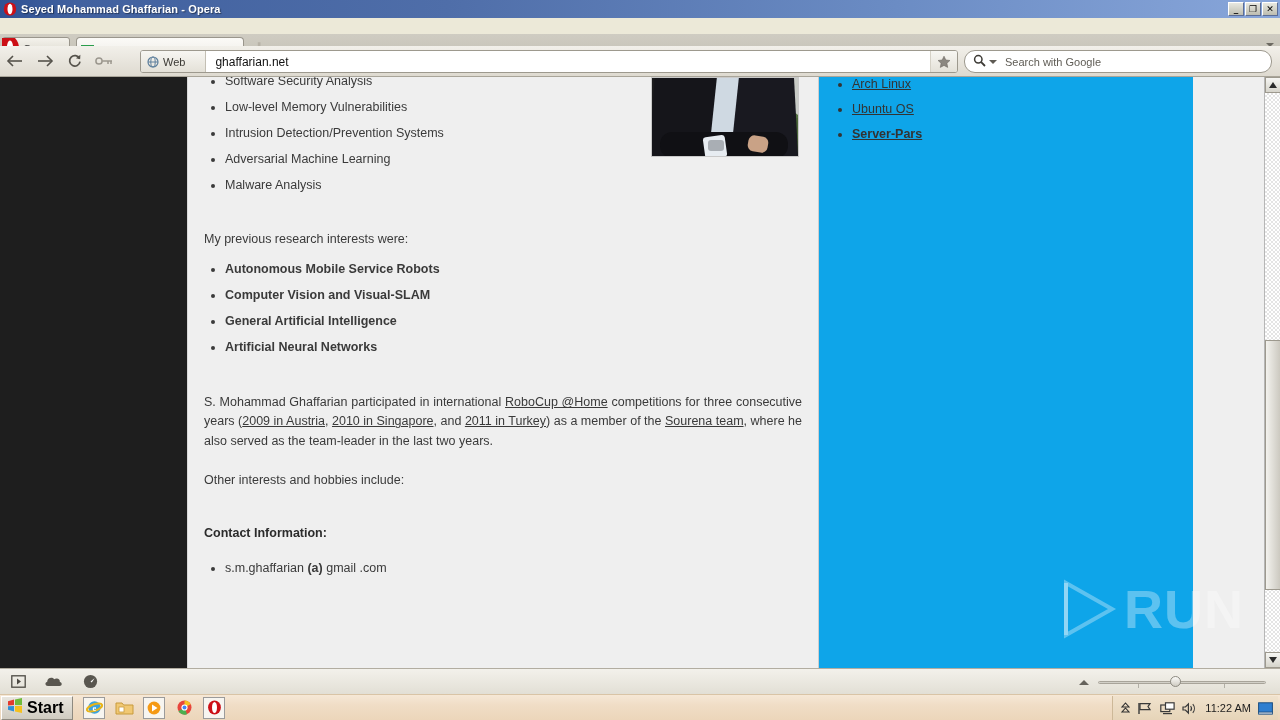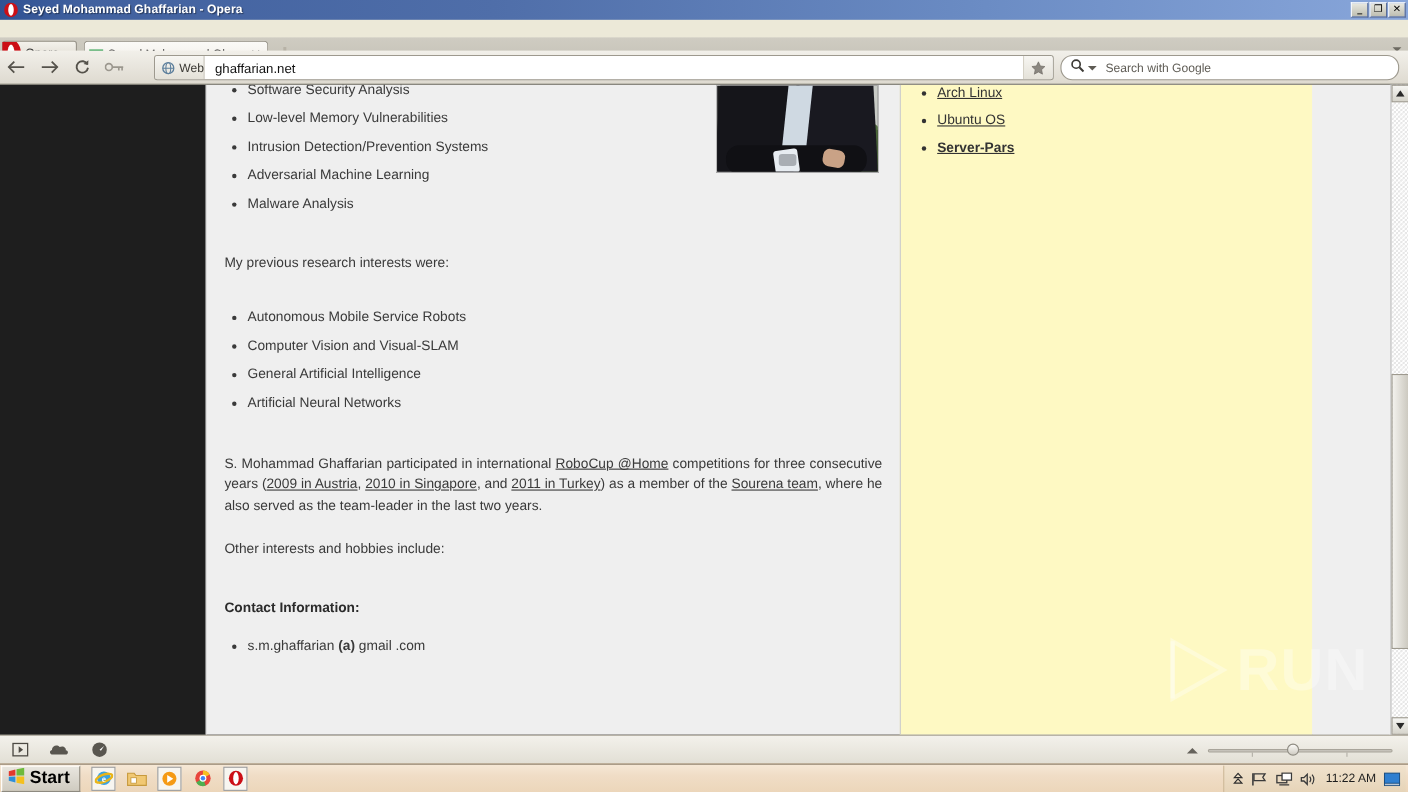--- a/index.html
+++ b/index.html
@@ -86,21 +86,21 @@
   .navicon {
     width:30px;height:31px;display:flex;align-items:center;justify-content:center;
     color:#55524b;
   }
   .addrwrap {
     position:absolute; left:140px; top:4px; height:23px; width:818px;
     background:#fff; border:1px solid #9d998e; border-radius:3px;
     display:flex; align-items:center; overflow:hidden;
   }
   .webbadge {
-    display:flex;align-items:center; gap:4px; height:21px; padding:0 0 0 6px;
+    display:flex;align-items:center; gap:4px; height:21px; padding:0 20px 0 6px;
     background:linear-gradient(to bottom,#f7f6f2,#e4e1d8);
     border-right:1px solid #c3bfb4; font-size:11px; color:#3b3934; flex:none;
   }
   .addrtext { flex:1; padding-left:9px; font-size:12px; color:#111; }
   .starbtn {
     position:absolute; right:0; top:0; width:27px;height:21px;
     display:flex;align-items:center;justify-content:center;
     border-left:1px solid #d5d1c6;
     background:linear-gradient(to bottom,#f7f6f2,#e4e1d8);
   }
@@ -152,21 +152,21 @@
   #photo .arm    { position:absolute; left:8px; top:54px; width:128px; height:26px; background:#101014; border-radius:12px; }
   #photo .cuff   { position:absolute; left:52px; top:58px; width:22px; height:22px; background:#e7ecf1; border-radius:3px; transform:rotate(-8deg); }
   #photo .watch  { position:absolute; left:56px; top:62px; width:16px; height:11px; background:#a9aeb4; border-radius:3px; }
   #photo .bush   { position:absolute; left:116px; top:34px; width:34px; height:48px; background:#4d6b3a; border-radius:40% 30% 35% 45%; opacity:.95;}
   #photo .wall   { position:absolute; left:126px; top:0px; width:24px; height:40px; background:#c8cbc6; }
   #photo .hand   { position:absolute; left:96px; top:58px; width:20px; height:16px; background:#c9a286; border-radius:6px; transform:rotate(10deg); }
 
   
   #sidebar {
     position:absolute; left:630px; top:0; width:375px; height:591px;
-    background:#fef9c3; border-left:1px solid #cdcdcd;
+    background:#0ea5e9; border-left:1px solid #cdcdcd;
   }
   #sidebar ul { margin:0; padding-left:33px; list-style:disc; }
   #sidebar li { margin-bottom:11px; font-size:12.5px; color:#333; }
   #sidebar li a { color:#333; text-decoration:underline; }
   #sidebar li.bolditem a { font-weight:bold; }
   #rightdark {
     position:absolute; left:1005px; top:0; width:72px; height:591px; background:#efefef;
   }
 
   
@@ -364,21 +364,21 @@
         <ul style="margin-top:0;">
           <li class="clip-first">Software Security Analysis</li>
           <li>Low-level Memory Vulnerabilities</li>
           <li>Intrusion Detection/Prevention Systems</li>
           <li>Adversarial Machine Learning</li>
           <li>Malware Analysis</li>
         </ul>
 
         <p style="margin-top:40px;">My previous research interests were:</p>
 
-        <ul style="margin-top:35px;">
+        <ul style="margin-top:16px;font-weight:bold;">
           <li>Autonomous Mobile Service Robots</li>
           <li>Computer Vision and Visual-SLAM</li>
           <li>General Artificial Intelligence</li>
           <li>Artificial Neural Networks</li>
         </ul>
 
         <p class="para-just" style="margin-top:39px;">
           <span>S. Mohammad Ghaffarian participated in international </span><a class="link" href="#">RoboCup @Home</a><span> competitions for three consecutive years (</span><a class="link" href="#">2009 in Austria</a><span>, </span><a class="link" href="#">2010 in Singapore</a><span>, and </span><a class="link" href="#">2011 in Turkey</a><span>) as a member of the </span><a class="link" href="#">Sourena team</a><span>, where he also served as the team-leader in the last two years.</span>
         </p>
 

